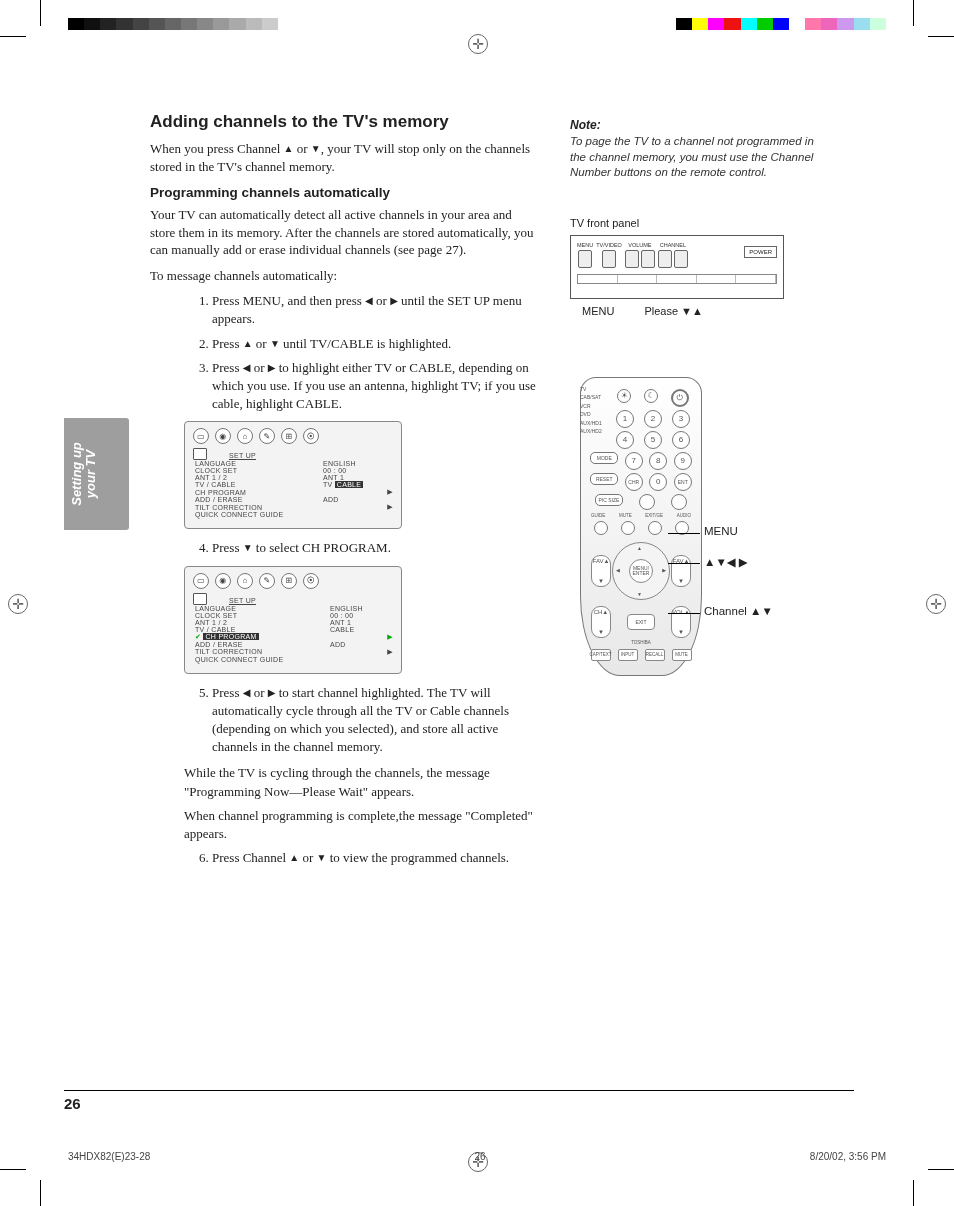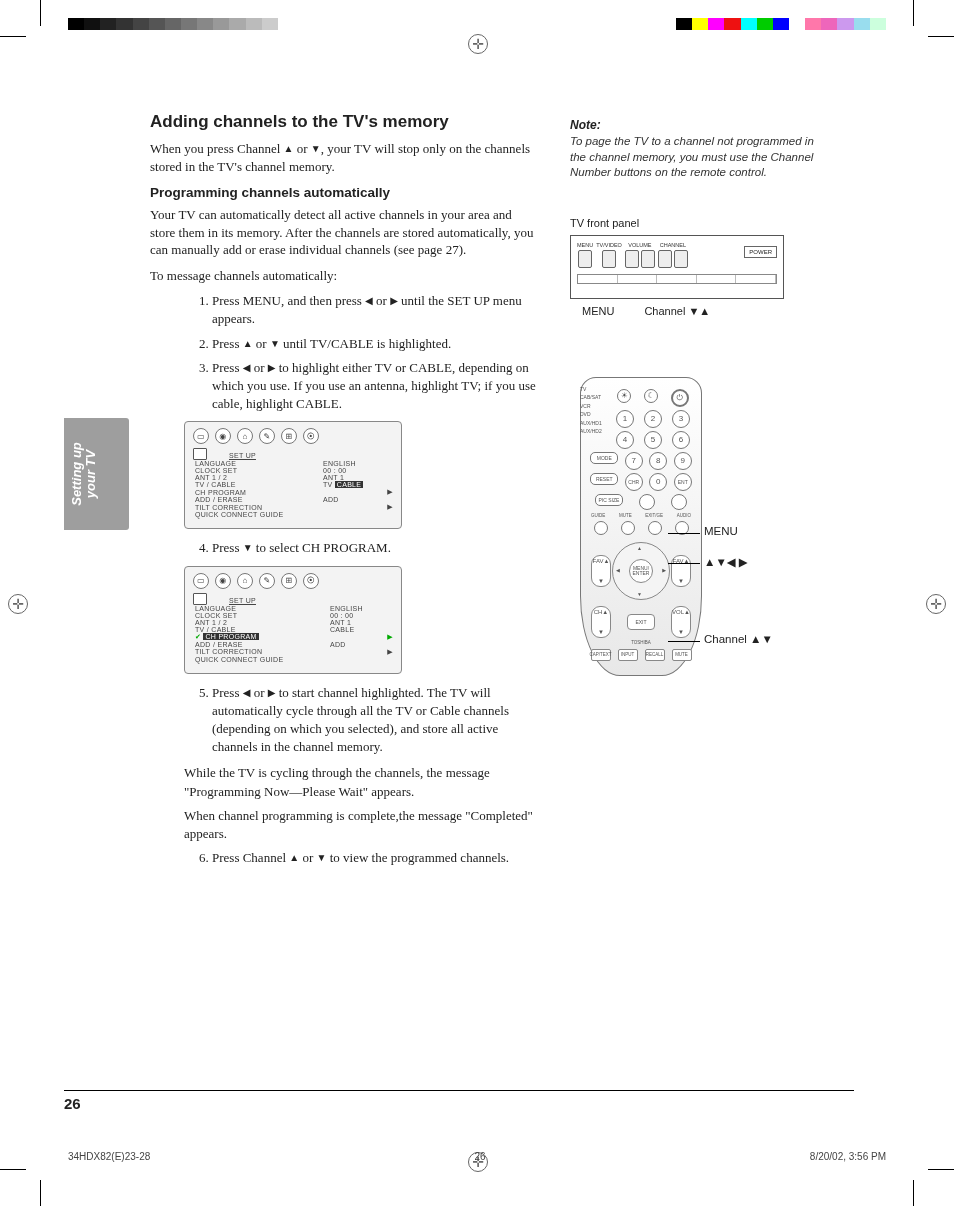--- a/index.html
+++ b/index.html
@@ -509,21 +509,21 @@
         <div class="slot">
             <span></span>
             <span></span>
             <span></span>
             <span></span>
             <span></span>
           </div>
       </div>
       <div class="fp-sub">
         <span>MENU</span>
-        <span>Channel ▼▲</span>
+        <span>Please ▼▲</span>
       </div>
 
       <div class="remote-wrap">
         <div class="remote">
           <div style="position:absolute;left:10px;top:8px;font-size:5px;line-height:1.7">
             <div>TV</div>
             <div>CAB/SAT</div>
             <div>VCR</div>
             <div>DVD</div>
             <div>AUX/HD1</div>
@@ -613,21 +613,21 @@
           </div>
         </div>
         <div class="callout" style="left:134px; top:148px;">
           <span class="ln" style="left:-36px;top:8px;width:32px"></span>
           <span>MENU</span>
         </div>
         <div class="callout" style="left:134px; top:178px;">
           <span class="ln" style="left:-36px;top:8px;width:32px"></span>
           <span>▲▼◀ ▶</span>
         </div>
-        <div class="callout" style="left:134px; top:228px;margin-top:28px;">
+        <div class="callout" style="left:134px; top:228px;">
           <span class="ln" style="left:-36px;top:8px;width:32px"></span>
           <span>Channel ▲▼</span>
         </div>
       </div>
     </div>
   </div>
 </div>
 
 <div class="page-num">26</div>
 

